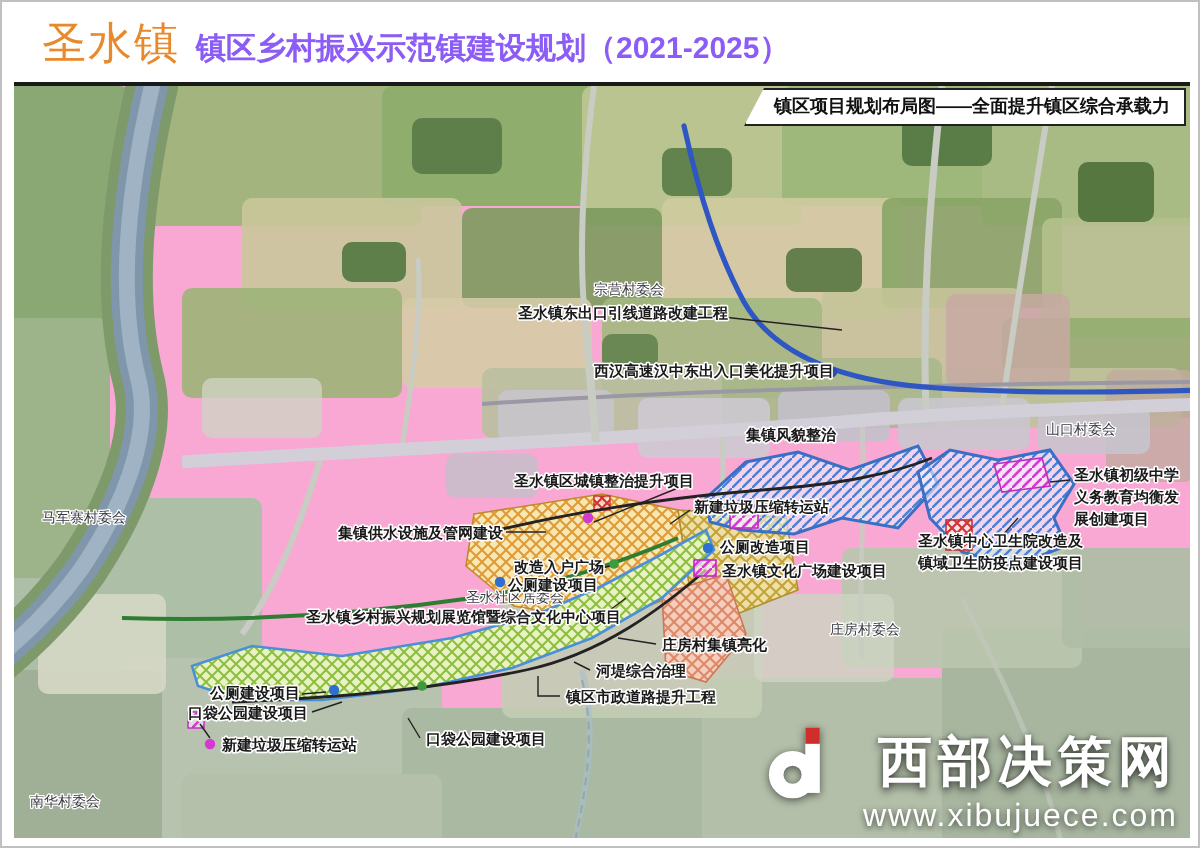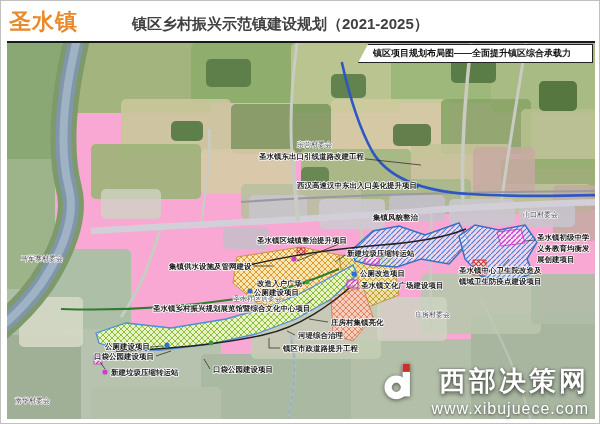--- a/index.html
+++ b/index.html
@@ -1,24 +1,24 @@
 <!DOCTYPE html>
 <html><head>
 <meta charset="utf-8">
 <style>
   html,body{margin:0;padding:0;background:#e8e8e8;}
   .page{position:relative;width:600px;height:424px;background:#fff;border:1px solid #c0c0c0;box-sizing:border-box;overflow:hidden;
         font-family:"Liberation Sans","DejaVu Sans",sans-serif;}
   
   .header{position:absolute;left:8px;top:6px;width:584px;height:32px;display:flex;align-items:baseline;gap:8px;}
-  .town{font-size:22px;font-weight:bold;color:#e8892b;letter-spacing:1px;}
-  .title{font-size:15px;font-weight:bold;color:#404040;margin-left:46px;}
+  .town{font-size:22px;font-weight:normal;color:#e8892b;letter-spacing:1px;margin-left:12px;}
+  .title{font-size:15px;font-weight:bold;color:#8b5cf6;}
   .header-rule{position:absolute;left:6px;top:40px;width:588px;height:2px;background:#1a1a1a;}
   .ribbon{position:absolute;top:43px;right:6px;background:#fff;border:1px solid #222;
-          font-size:9px;font-weight:bold;color:#111;padding:2px 21px 2px 14px;
+          font-size:9px;font-weight:bold;color:#111;padding:2px 7px 2px 14px;
           clip-path:polygon(10px 0,100% 0,100% 100%,0 100%);z-index:5;}
   
   .map-wrap{position:absolute;left:6px;top:42px;width:588px;height:376px;overflow:hidden;background:#f9a8d4;}
   svg text{user-select:none;}
   .plabel{font:bold 7.5px "Liberation Sans","DejaVu Sans",sans-serif;fill:#1a1a1a;
           paint-order:stroke;stroke:#ffffff;stroke-width:1.6px;stroke-linejoin:round;}
   .vlabel{font:7px "Liberation Sans","DejaVu Sans",sans-serif;fill:#3a3a44;
           paint-order:stroke;stroke:#ffffff;stroke-width:1.3px;stroke-linejoin:round;}
   .leader{stroke:#222;stroke-width:0.7;fill:none;}
   

